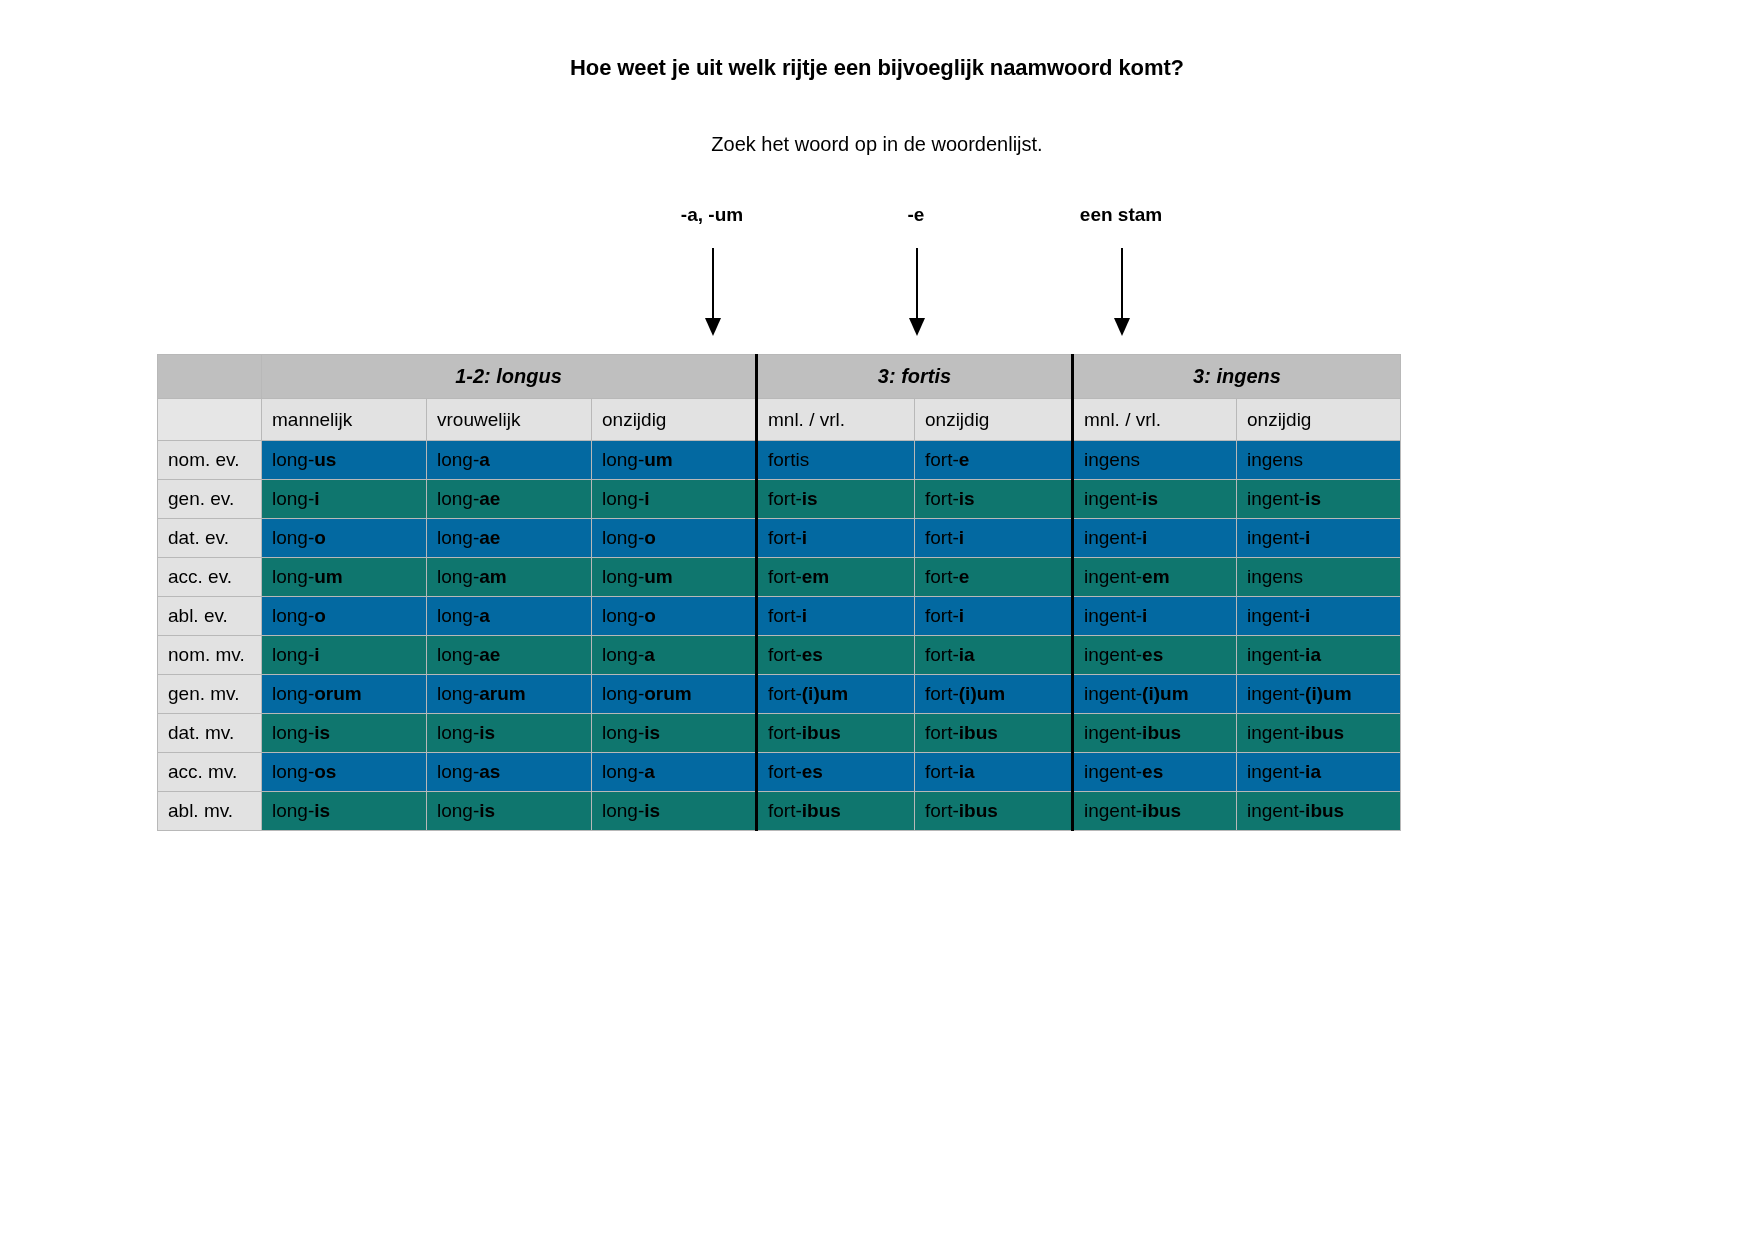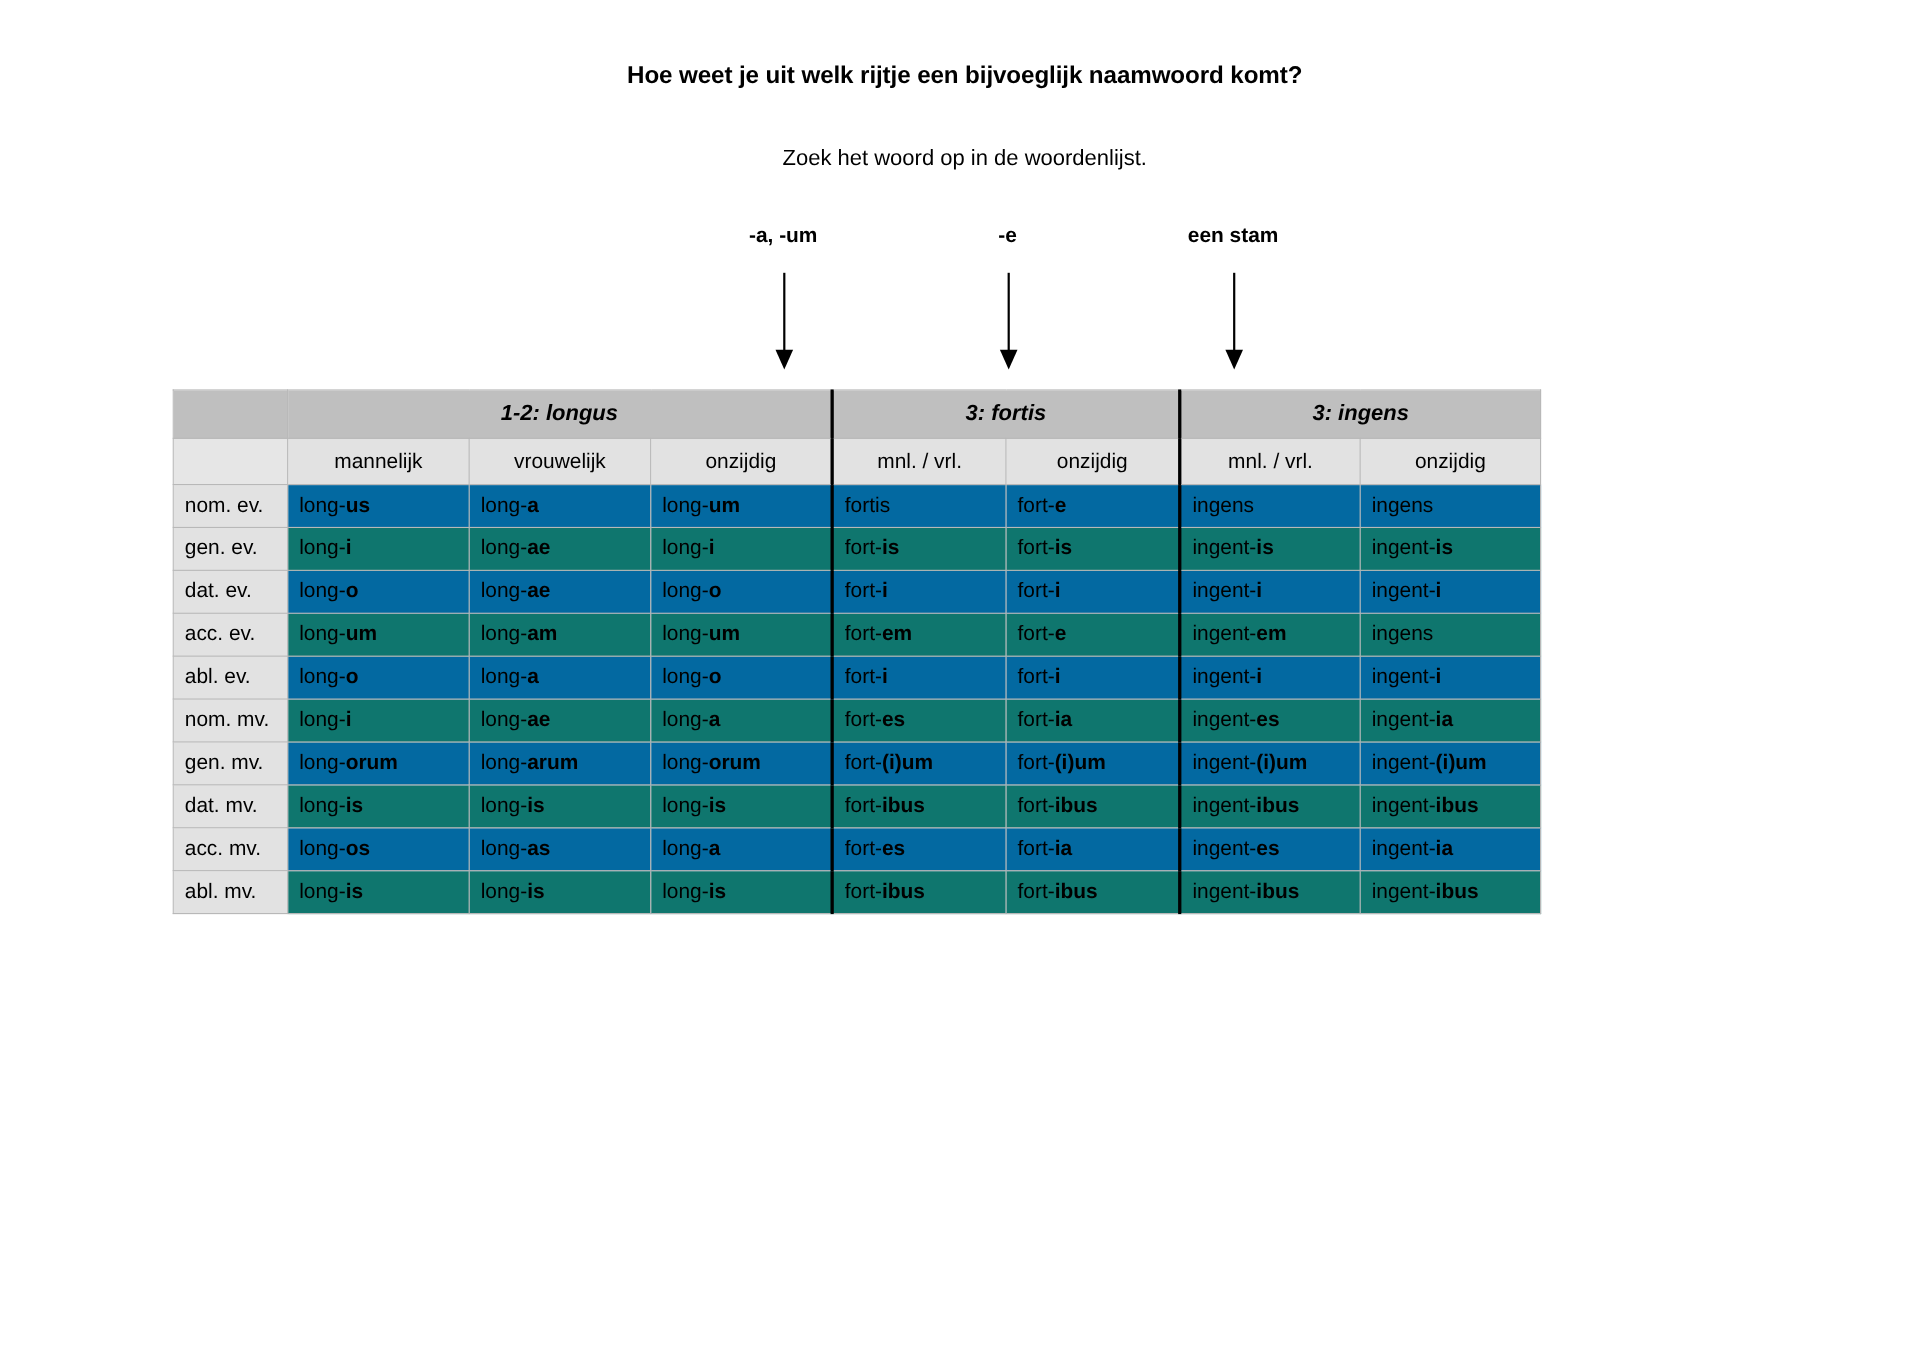--- a/index.html
+++ b/index.html
@@ -90,21 +90,20 @@
     font-weight: bold;
     height: 44px;
     font-size: 20px;
     font-style: italic;
   }
   .grp-head td.corner {
     background: #bfbfbf;
   }
   .sub-head td {
     background: #e2e2e2;
-    text-align: center;
     font-size: 19px;
     height: 42px;
   }
   .sub-head td.corner { background: #e6e6e6; }
 
   .rowlabel {
     background: #e2e2e2 !important;
     font-weight: bold;
     text-align: left;
     padding-left: 12px;

